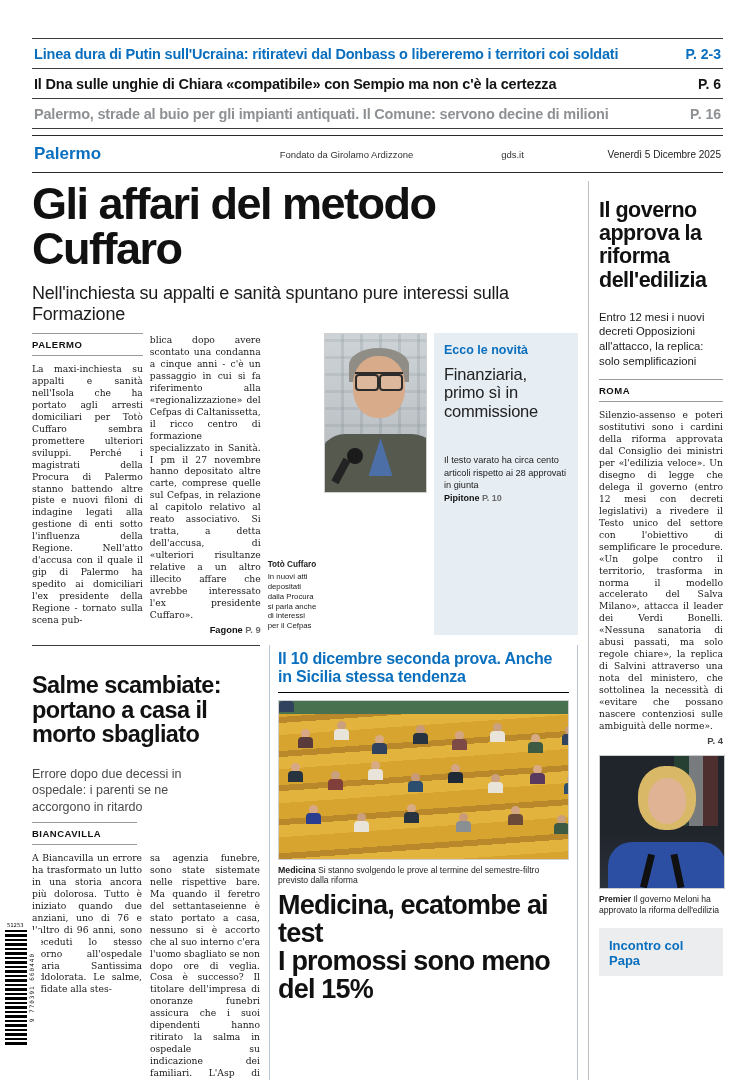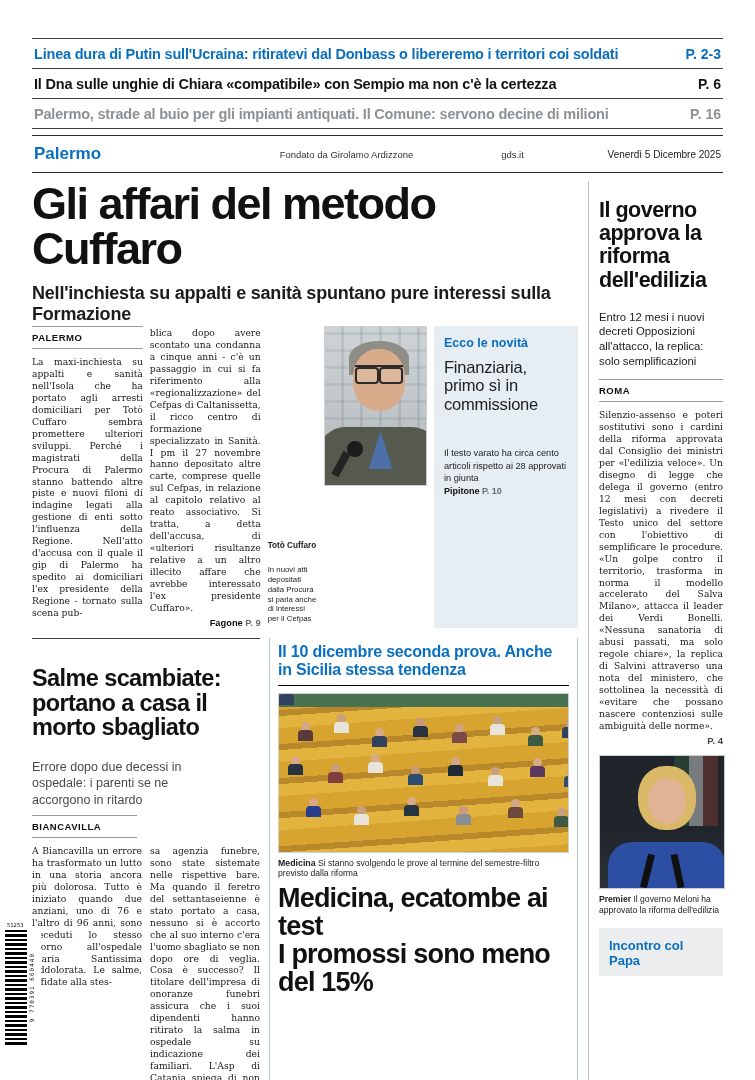--- a/index.html
+++ b/index.html
@@ -37,34 +37,34 @@
   .dl-founder{font-size:9.5px;color:#333;width:215px;text-align:center}
   .dl-site{font-size:9.5px;color:#333;flex:1;text-align:center}
   .dl-date{font-size:10px;color:#222;width:150px;text-align:right}
 
   
   .main{display:flex;margin-top:8px}
   .left-main{width:546px;padding-right:10px}
   .rail{width:135px;border-left:1px solid #bfbfbf;padding-left:10px}
 
   .lead-h{font-size:45px;font-weight:bold;letter-spacing:-1.5px;line-height:1;margin:0 0 12px}
-  .lead-sub{font-size:18px;font-weight:700;color:#1c1c1c;letter-spacing:-.2px;margin-bottom:1px}
+  .lead-sub{font-size:18px;font-weight:400;color:#1c1c1c;letter-spacing:-.2px;margin-bottom:8px}
 
   .kicker{font-weight:bold;font-size:9.5px;letter-spacing:.5px;color:#111;
         border-top:1px solid #9a9a9a;border-bottom:1px solid #9a9a9a;padding:5px 0;margin-bottom:7px}
   .serif{font-family:"DejaVu Serif","Liberation Serif",serif;font-size:9.2px;line-height:1.3;
         text-align:justify;color:#191919}
   .byline{text-align:right;font-size:9.3px;margin-top:4px}
   .byline b{color:#111}.byline .pg{color:#6b6b6b;font-weight:bold}
 
   .story-row{display:flex;gap:7px}
   .s-col{width:118px}
   .cap-col{width:52px;display:flex;flex-direction:column;justify-content:flex-end;
         font-size:7.8px;line-height:1.25;color:#222;padding-bottom:4px}
-  .cap-col b{display:block;margin-bottom:14px;font-size:8.2px}
+  .cap-col b{display:block;margin-bottom:2px;font-size:8.2px}
 
   
   .ph-cuffaro{width:108px;height:158px;position:relative;overflow:hidden;border:1px solid #cfcfcf;
         background:linear-gradient(180deg,#cdd3d6 0%,#c2c8cc 45%,#aeb4b8 100%)}
   .pc-win{position:absolute;inset:0;background:
         repeating-linear-gradient(90deg,transparent 0 16px,rgba(90,100,110,.25) 16px 19px),
         repeating-linear-gradient(0deg,transparent 0 14px,rgba(90,100,110,.2) 14px 17px);opacity:.6}
   .pc-hair{position:absolute;left:24px;top:14px;width:60px;height:34px;border-radius:50% 50% 0 0;background:#8f8d86}
   .pc-face{position:absolute;left:28px;top:22px;width:52px;height:62px;border-radius:46%;background:#d8ab8a}
   .pc-glass{position:absolute;left:30px;top:38px;width:48px;height:14px;

